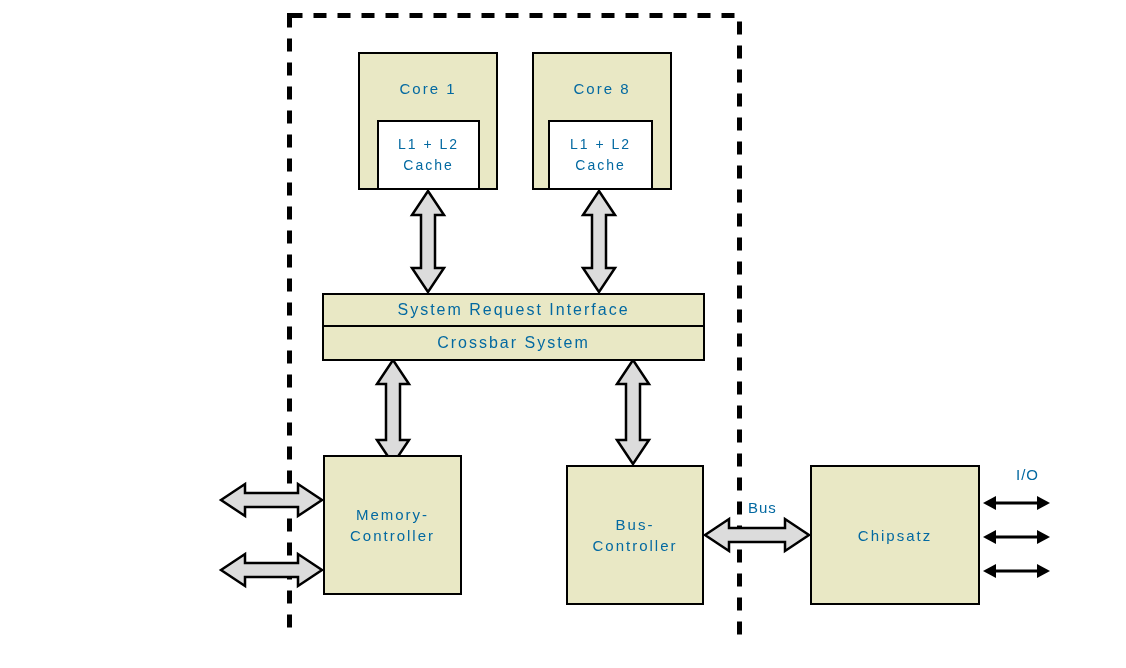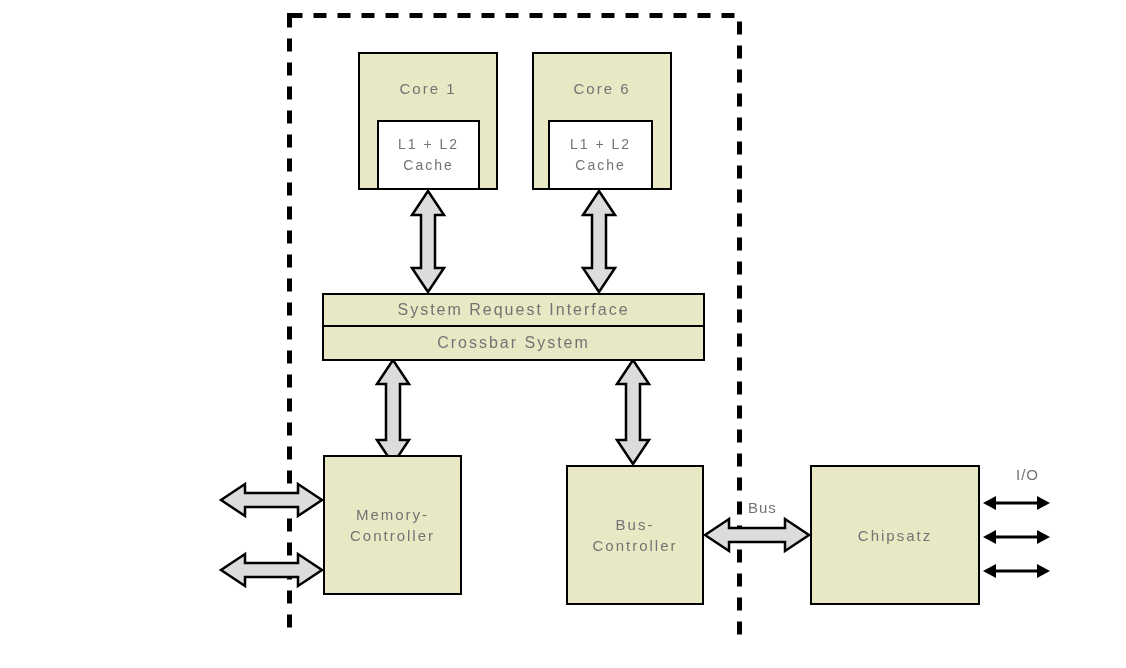--- a/index.html
+++ b/index.html
@@ -1,18 +1,18 @@
 <!DOCTYPE html>
 <html><head>
 <meta charset="utf-8">
 <style>
   html,body{margin:0;padding:0;background:#ffffff;}
   .stage{
     position:relative;width:1126px;height:636px;background:#ffffff;overflow:hidden;
-    font-family:"Liberation Sans", sans-serif;color:#737373;
+    font-family:"Liberation Sans", sans-serif;color:#0369a1;
   }
   .layer{position:absolute;left:0;top:0;z-index:0;}
   .box{
     position:absolute;box-sizing:border-box;background:#e9e8c5;border:2px solid #000;
     display:flex;align-items:center;justify-content:center;text-align:center;
     font-size:15px;letter-spacing:2px;z-index:2;
   }
   .box.white{background:#ffffff;}
   .box.col{flex-direction:column;line-height:21px;text-align:right;}
   .core{align-items:flex-start;padding-top:26px;}
@@ -57,21 +57,21 @@
 
   <div class="box core" style="left:358px;top:52px;width:140px;height:138px;">
     <span>Core 1</span>
   </div>
   <div class="box white col" style="left:377px;top:120px;width:103px;height:70px;font-size:14px;">
     <span>L1 + L2</span>
     <span>Cache</span>
   </div>
 
   <div class="box core" style="left:532px;top:52px;width:140px;height:138px;">
-    <span>Core 6</span>
+    <span>Core 8</span>
   </div>
   <div class="box white col" style="left:548px;top:120px;width:105px;height:70px;font-size:14px;">
     <span>L1 + L2</span>
     <span>Cache</span>
   </div>
 
   <div class="box bar" style="left:322px;top:293px;width:383px;height:34px;">
     <span>System Request Interface</span>
   </div>
   <div class="box bar" style="left:322px;top:325px;width:383px;height:36px;">

